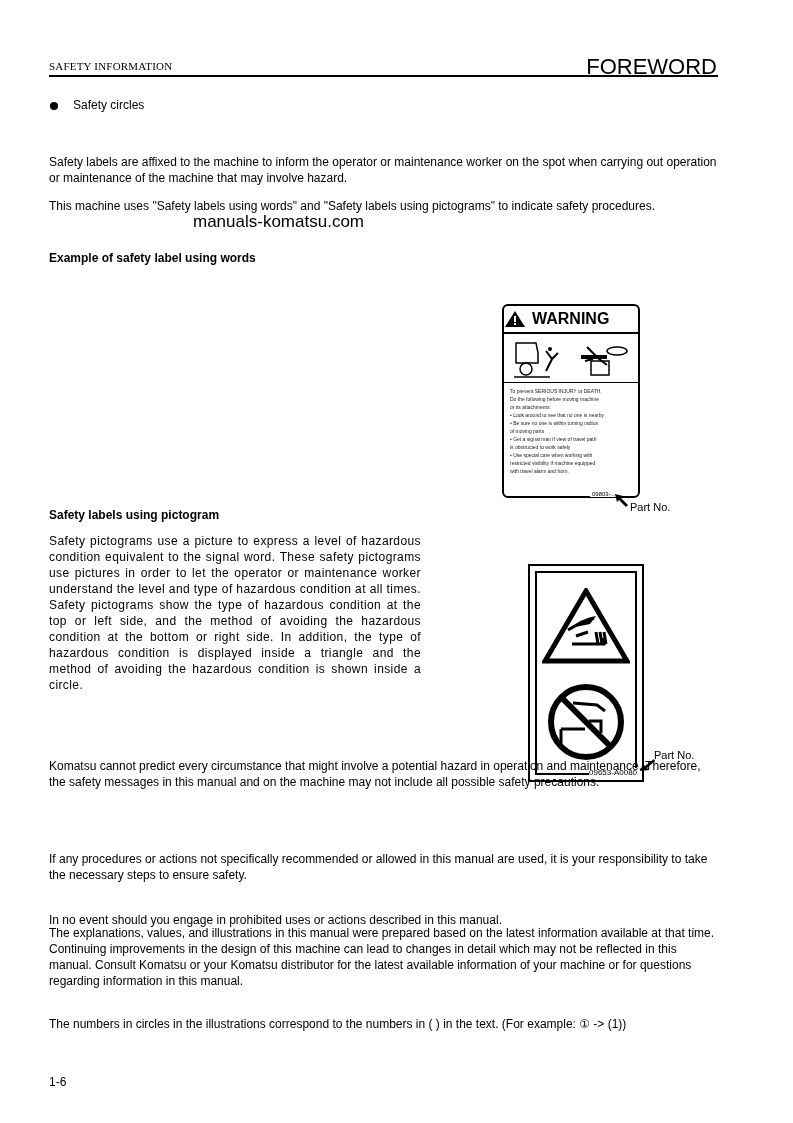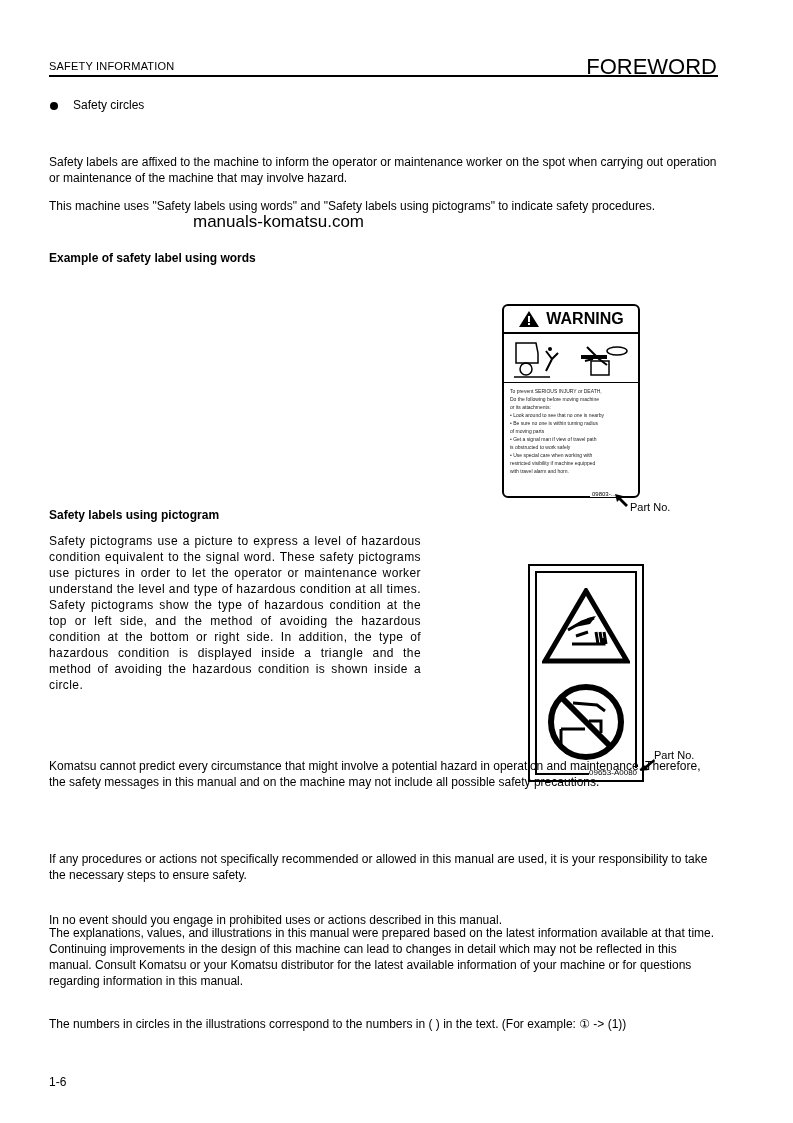--- a/index.html
+++ b/index.html
@@ -1,29 +1,29 @@
 <!DOCTYPE html>
 <html><head>
 <meta charset="utf-8">
 <style>
   html, body { margin:0; padding:0; background:#ffffff; }
   body { width:793px; height:1123px; position:relative; overflow:hidden;
          font-family:"Liberation Sans", sans-serif; color:#000; }
   .abs { position:absolute; }
-  .hdr-left { left:49px; top:60px; font-size:11px; letter-spacing:0.2px; }
+  .hdr-left { left:49px; top:60px; font-size:11px; letter-spacing:0.2px;font-family:Liberation Serif, serif; }
   .hdr-right { right:76px; top:54px; font-size:22px; }
   .hdr-rule { left:49px; top:75px; width:669px; height:2px; background:#000; }
   .bullet { left:50px; top:102px; width:8px; height:8px; border-radius:50%; background:#000; }
   .bullet-label { left:73px; top:98px; font-size:12px; }
   .para { left:49px; width:670px; font-size:12px; line-height:16px; }
   .watermark { left:193px; top:212px; font-size:17px; }
   .subhead { left:49px; font-size:12px; font-weight:bold; }
   .picto-text { left:49px; top:533px; width:372px; font-size:12px; line-height:16px; text-align:justify; letter-spacing:0.4px; }
   .warn-label { left:502px; top:304px; width:134px; height:190px; border:2px solid #000; border-radius:6px; background:#fff; }
-  .warn-head { height:26px; border-bottom:2px solid #000; display:flex; align-items:center; justify-content:center; gap:6px; font-size:16px; font-weight:bold; }
+  .warn-head { height:26px; border-bottom:2px solid #000; display:flex; align-items:center; justify-content:flex-start; gap:6px; font-size:16px; font-weight:bold; }
   .warn-pics { height:48px; border-bottom:1px solid #000; display:flex; align-items:center; justify-content:space-around; }
   .warn-text { padding:4px 6px; font-size:5px; line-height:8px; color:#222; }
   .warn-partno { left:590px; top:491px; font-size:6px; background:#fff; padding:0 2px; }
   .partno-lbl { font-size:11px; }
   .picto-label { left:528px; top:564px; width:112px; height:214px; border:2px solid #000; background:#fff; }
   .picto-inner { position:absolute; left:5px; top:5px; width:98px; height:200px; border:2px solid #000; }
   .picto-partno { left:589px; top:768px; font-size:8px; background:#fff; }
   .footer { left:49px; top:1075px; font-size:12px; font-weight:normal; }
 </style>
 </head>

